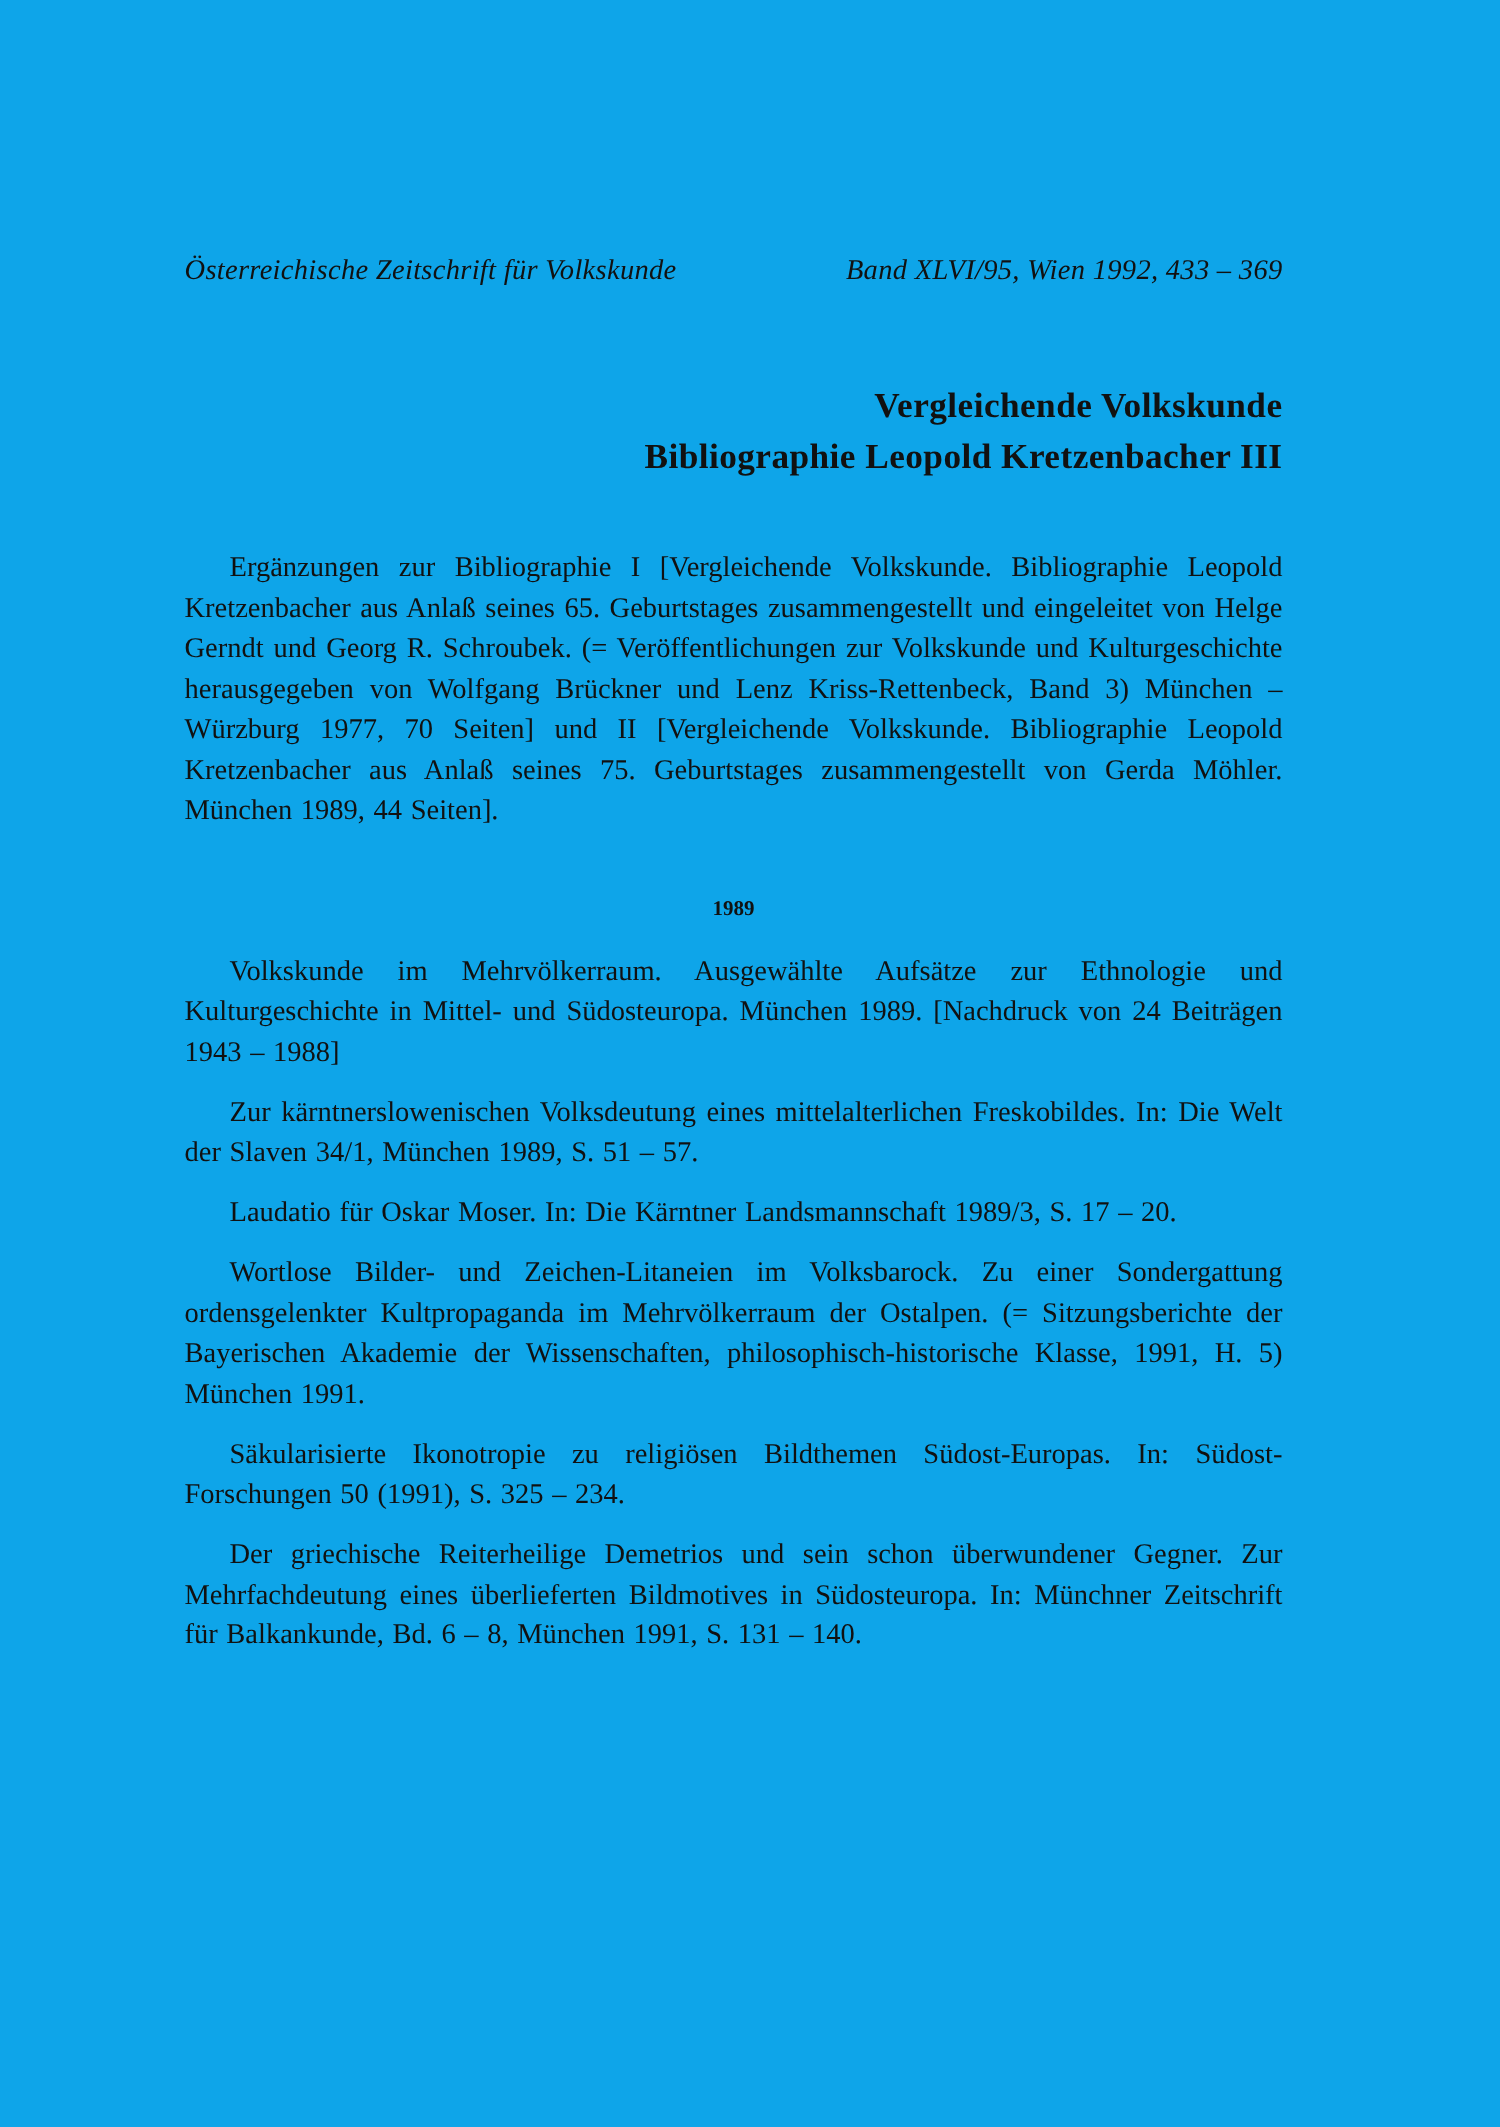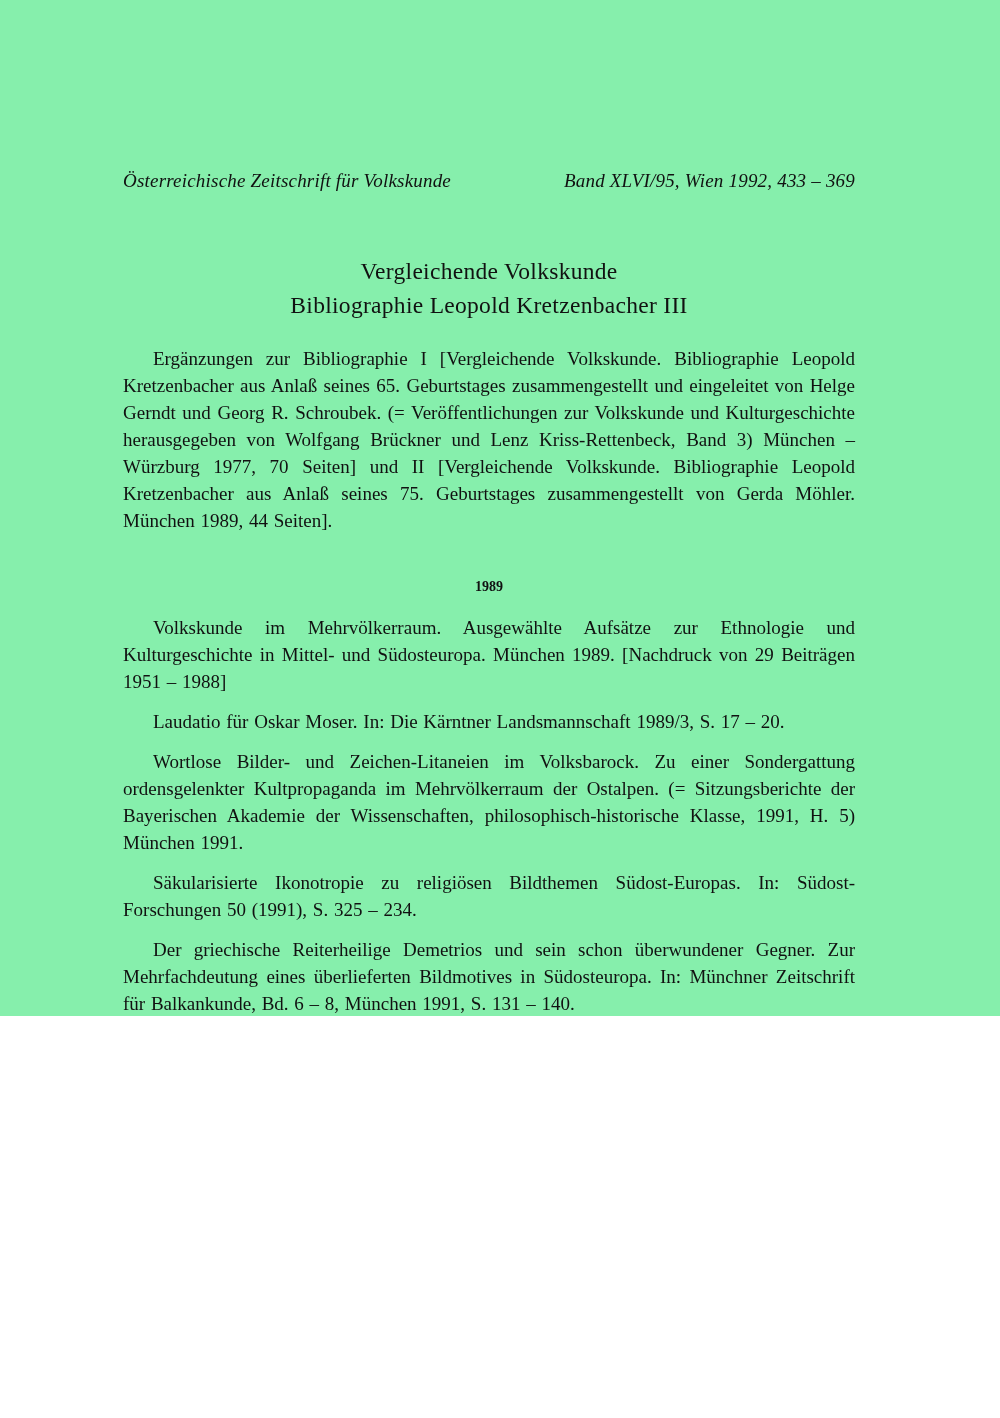--- a/index.html
+++ b/index.html
@@ -4,22 +4,22 @@
 <style>
   * { margin: 0; padding: 0; box-sizing: border-box; }
 
   html, body {
     background: #ffffff;
   }
 
   .page {
     position: relative;
     width: 1000px;
-    height: 1016px;
-    background: #86efac;
+    height: 1418px;
+    background: #0ea5e9;
     font-family: "Liberation Serif", "DejaVu Serif", serif;
     color: #111111;
     overflow: hidden;
   }
 
   .content {
     position: absolute;
     top: 170px;
     left: 123px;
     width: 732px;
@@ -31,26 +31,26 @@
     justify-content: space-between;
     align-items: baseline;
     font-style: italic;
     font-size: 19px;
     letter-spacing: 0.2px;
     margin-bottom: 62px;
   }
 
   
   .article-title {
-    text-align: center;
+    text-align: right;
     font-size: 23.5px;
-    font-weight: normal;
+    font-weight: bold;
     line-height: 1.45;
     letter-spacing: 0.3px;
-    margin-bottom: 24px;
+    margin-bottom: 44px;
   }
 
   .byline {
     text-align: center;
     font-size: 21px;
     margin-bottom: 46px;
   }
 
   
   .para {
@@ -88,21 +88,22 @@
     <h1 class="article-title">
       <span>Vergleichende Volkskunde</span><br>
       <span>Bibliographie Leopold Kretzenbacher III</span>
     </h1>
 
 
     <p class="para intro">Ergänzungen zur Bibliographie I [Vergleichende Volkskunde. Bibliographie Leopold Kretzenbacher aus Anlaß seines 65. Geburtstages zusammengestellt und eingeleitet von Helge Gerndt und Georg R. Schroubek. (= Veröffentlichungen zur Volkskunde und Kulturgeschichte herausgegeben von Wolfgang Brückner und Lenz Kriss-Rettenbeck, Band 3) München – Würzburg 1977, 70 Seiten] und II [Vergleichende Volkskunde. Bibliographie Leopold Kretzenbacher aus Anlaß seines 75. Geburtstages zusammengestellt von Gerda Möhler. München 1989, 44 Seiten].</p>
 
     <div class="section">
       <h2 class="year-heading">1989</h2>
-      <p class="para entry">Volkskunde im Mehrvölkerraum. Ausgewählte Aufsätze zur Ethnologie und Kulturgeschichte in Mittel- und Südosteuropa. München 1989. [Nachdruck von 29 Beiträgen 1951 – 1988]</p>
+      <p class="para entry">Volkskunde im Mehrvölkerraum. Ausgewählte Aufsätze zur Ethnologie und Kulturgeschichte in Mittel- und Südosteuropa. München 1989. [Nachdruck von 24 Beiträgen 1943 – 1988]</p>
+      <p class="para entry">Zur kärntnerslowenischen Volksdeutung eines mittelalterlichen Freskobildes. In: Die Welt der Slaven 34/1, München 1989, S. 51 – 57.</p>
       <p class="para entry">Laudatio für Oskar Moser. In: Die Kärntner Landsmannschaft 1989/3, S. 17 – 20.</p>
     </div>
 
     <div class="section">
       <p class="para entry">Wortlose Bilder- und Zeichen-Litaneien im Volksbarock. Zu einer Sondergattung ordensgelenkter Kultpropaganda im Mehrvölkerraum der Ostalpen. (= Sitzungsberichte der Bayerischen Akademie der Wissenschaften, philosophisch-historische Klasse, 1991, H. 5) München 1991.</p>
       <p class="para entry">Säkularisierte Ikonotropie zu religiösen Bildthemen Südost-Europas. In: Südost-Forschungen 50 (1991), S. 325 – 234.</p>
       <p class="para entry">Der griechische Reiterheilige Demetrios und sein schon überwundener Gegner. Zur Mehrfachdeutung eines überlieferten Bildmotives in Südosteuropa. In: Münchner Zeitschrift für Balkankunde, Bd. 6 – 8, München 1991, S. 131 – 140.</p>
     </div>
 
   </div>

